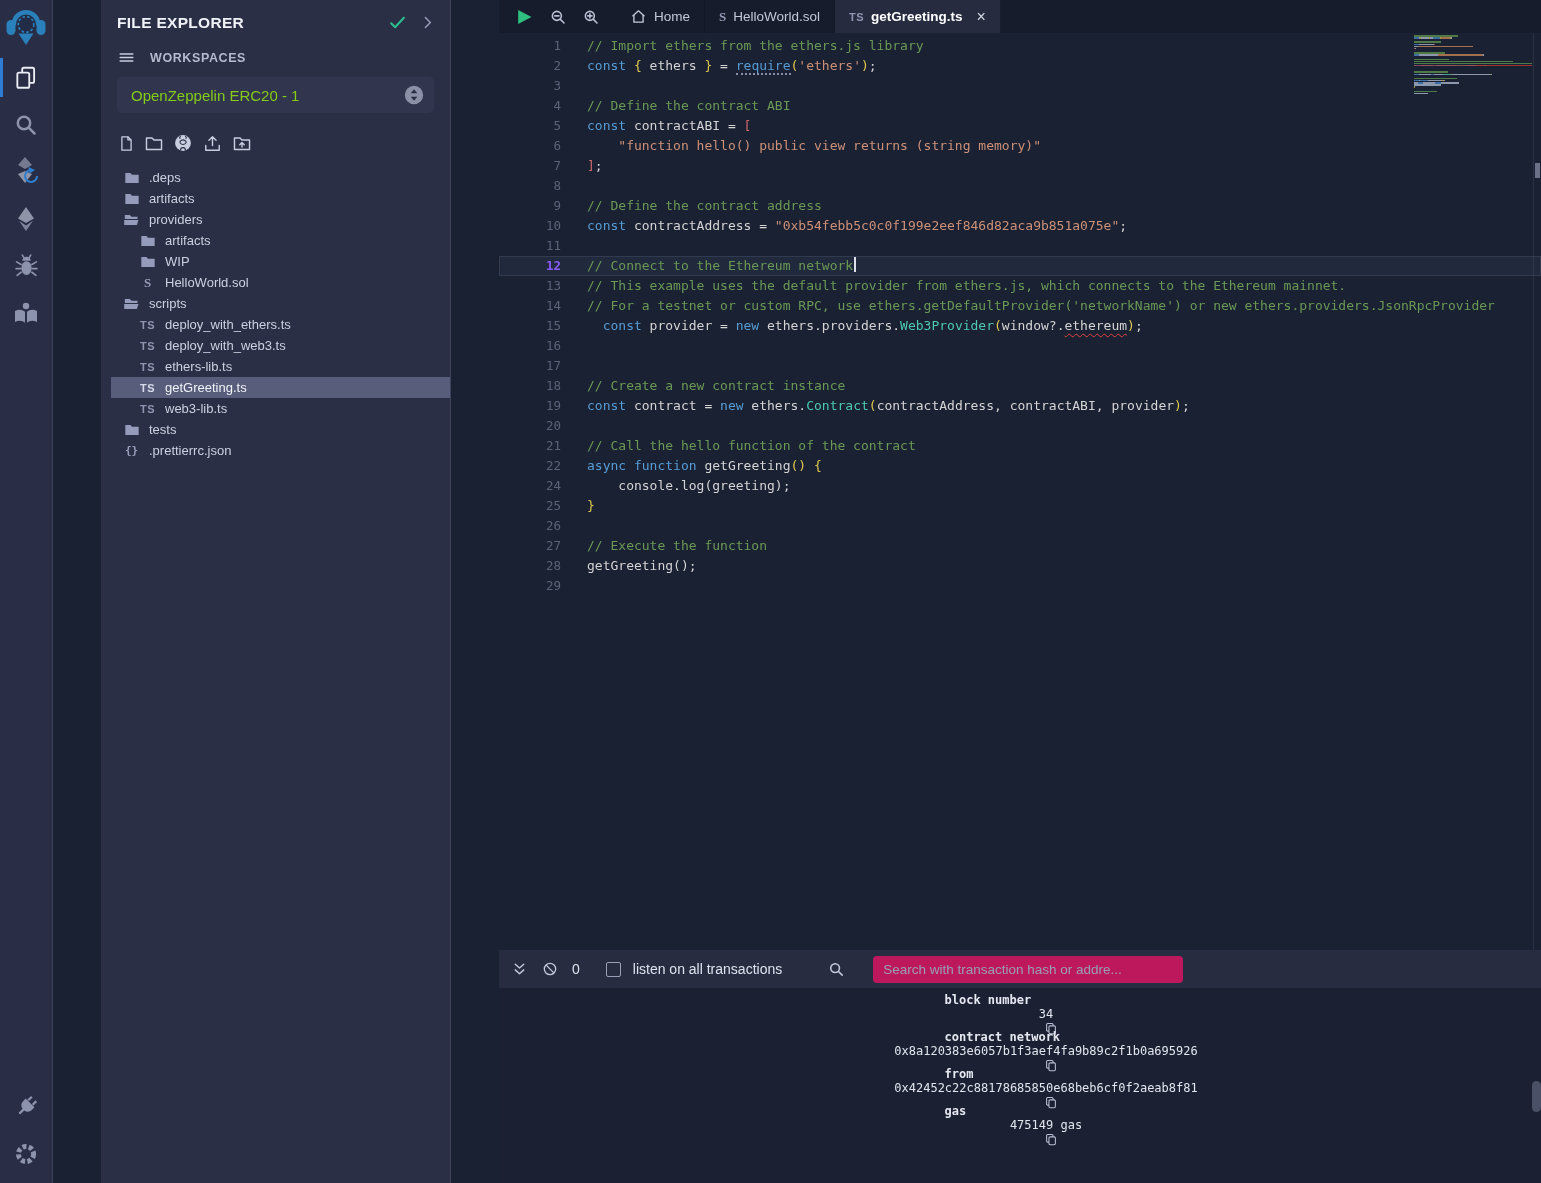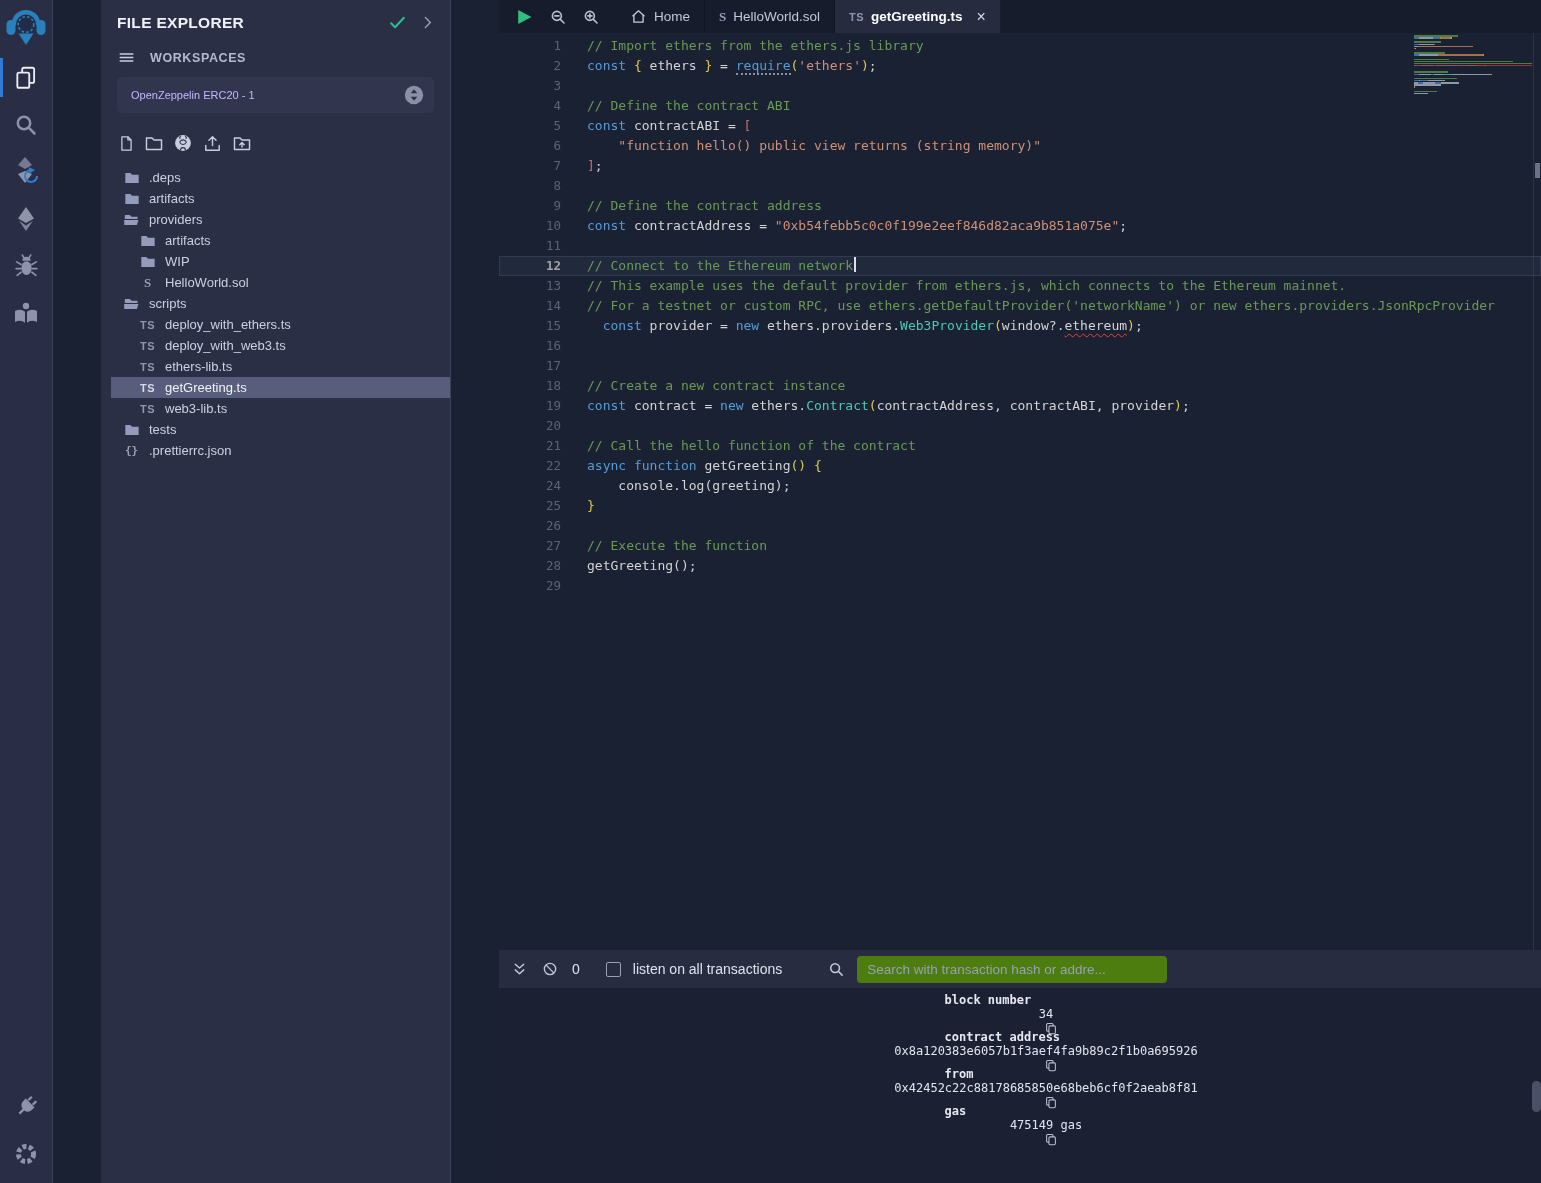--- a/index.html
+++ b/index.html
@@ -22,21 +22,21 @@
   
   .side-panel { width:350px; background:#2b2f46; border-right:1px solid #3e425a;
     flex:none; display:flex; flex-direction:column; overflow:hidden; }
   .panel-header { display:flex; align-items:center; padding:13px 14px 8px 16px; }
   .panel-title { font-size:15.5px; font-weight:700; color:#f0f2f8; letter-spacing:.3px; flex:1; }
   .panel-header .hicon { color:#9aa0b8; margin-left:12px; display:flex; cursor:pointer; }
   .workspaces-row { display:flex; align-items:center; padding:8px 16px 0 16px; color:#c9cde0; }
   .workspaces-label { font-size:12.5px; font-weight:700; letter-spacing:.6px; color:#b4bacd; margin-left:14px; }
   .workspace-select { margin:10px 16px 0 16px; height:36px; background:#31364e; border-radius:5px;
     display:flex; align-items:center; padding:0 9px 0 14px; cursor:pointer; }
-  .workspace-name { flex:1; font-size:11px; color:#c4b5fd; }
+  .workspace-name { flex:1; font-size:15px; color:#84cc16; }
   .explorer-toolbar { display:flex; align-items:center; gap:9px; margin:20px 16px 6px 17px; color:#c9cde0; }
   .explorer-toolbar .tbi { display:flex; cursor:pointer; }
   .file-tree { margin-top:8px; padding-left:10px; }
   .tree-row { height:21px; display:flex; align-items:center; font-size:13px; color:#ccd0e0; cursor:pointer; }
   .tree-row .ticon { width:17px; display:flex; justify-content:center; color:#959bbb; flex:none; }
   .tree-row .tlabel { margin-left:9px; white-space:nowrap; }
   .tree-row.d1 { padding-left:8px; }
   .tree-row.d0 { padding-left:0; }
   .tree-row.selected { background:#575d7a; color:#f2f3f8; }
   .tree-row.selected .ticon, .tree-row.selected .ts-badge, .tree-row.selected .sol-glyph { color:#d7daea; }
@@ -57,21 +57,21 @@
   .tab .tabicon { display:flex; color:#c3c8da; }
   .tab.active { background:#262b3f; color:#ffffff; font-weight:700; }
   .tab .close { font-size:16px; color:#d6d9e6; margin-left:7px; font-weight:400; cursor:pointer; }
 
   .editor { flex:1; position:relative; background:#1a2132; overflow:hidden;
     font-family:"DejaVu Sans Mono", monospace; font-size:13px; padding-top:3px; }
   .code-line { display:flex; height:20px; line-height:20px; white-space:pre; }
   .gutter { width:62px; text-align:right; color:#5c6378; font-size:12.5px; flex:none; }
   .lc { margin-left:26px; }
   .code-line.current { background:rgba(125,136,175,.08); box-shadow:inset 0 0 0 1px rgba(150,160,200,.14); }
-  .code-line.current .gutter { color:#a3a3a3; font-weight:700; }
+  .code-line.current .gutter { color:#8b5cf6; font-weight:700; }
   .tok-c{color:#6A9955} .tok-k{color:#569CD6} .tok-s{color:#CE9178} .tok-f{color:#D4D4D4}
   .tok-t{color:#4EC9B0} .tok-y{color:#E2C94F} .tok-r{color:#D16969}
   .tok-rq{color:#569CD6; border-bottom:2px dotted #8a90a8; }
   .tok-e{color:#D4D4D4; text-decoration:underline; text-decoration-style:wavy;
     text-decoration-color:#e0443c; text-decoration-thickness:1px; text-underline-offset:3px;}
   .cursor { display:inline-block; width:1.5px; height:15px; background:#dde1ec;
     vertical-align:-2px; margin-left:1px; }
 
   .minimap { position:absolute; top:2px; right:9px; width:118px; cursor:pointer; }
   .mm-line { height:1.5px; margin-bottom:.65px; font-size:0; white-space:nowrap; }
@@ -92,21 +92,21 @@
     font-family:"DejaVu Sans Mono", monospace; }
   .terminal-header { height:38px; background:#272c41; display:flex; align-items:center;
     padding:0 12px; font-family:"Liberation Sans", sans-serif; }
   .th-icon { display:flex; color:#c3c8da; cursor:pointer; }
   .th-ban { margin-left:14px; }
   .th-count { margin-left:14px; font-size:14px; color:#dfe2ee; }
   .checkbox { width:15px; height:15px; border:1.5px solid #9aa0b8; border-radius:2px;
     margin-left:26px; cursor:pointer; flex:none; }
   .listen-label { margin-left:12px; font-size:14px; color:#dfe2ee; }
   .th-search { margin-left:46px; }
-  .term-search-input { margin-left:12px; width:310px; height:27px; background:#4d7c0f;
+  .term-search-input { margin-left:28px; width:310px; height:27px; background:#be185d;
     border:none; border-radius:4px; color:#d5d9e6; padding:0 10px; font-size:13.5px;
     font-family:"Liberation Sans", sans-serif; outline:none; }
   .term-search-input::placeholder { color:#98a0b6; }
   .terminal-body { padding-top:5px; }
   .term-row { display:flex; align-items:center; height:37px; padding-left:52px;flex-direction:column; }
   .term-label { width:203px; font-size:12px; font-weight:700; color:#e6e8f1; flex:none; }
   .term-value { font-size:12px; color:#e2e5ee; }
   .copy-icon { display:flex; color:#b9bfd2; margin-left:10px; cursor:pointer; }
   .term-scroll-thumb { position:absolute; right:0; top:131px; width:9px; height:31px;
     background:#4a5066; border-radius:5px; cursor:pointer; }
@@ -538,21 +538,21 @@
               <span class="term-label">block number</span>
               <span class="term-value">34</span>
               <span class="copy-icon">
                 <svg width="14" height="15" viewBox="0 0 24 24" fill="none" stroke="currentColor" stroke-width="1.8">
                   <rect x="8.5" y="7.5" width="11" height="13.5" rx="2"></rect>
                   <path d="M15.5 7.5 V5.2 A1.7 1.7 0 0 0 13.8 3.5 H6.2 A1.7 1.7 0 0 0 4.5 5.2 v9.6 A1.7 1.7 0 0 0 6.2 16.5 H8.5"></path>
                 </svg>
               </span>
             </div>
             <div class="term-row">
-              <span class="term-label">contract address</span>
+              <span class="term-label">contract network</span>
               <span class="term-value">0x8a120383e6057b1f3aef4fa9b89c2f1b0a695926</span>
               <span class="copy-icon">
                 <svg width="14" height="15" viewBox="0 0 24 24" fill="none" stroke="currentColor" stroke-width="1.8">
                   <rect x="8.5" y="7.5" width="11" height="13.5" rx="2"></rect>
                   <path d="M15.5 7.5 V5.2 A1.7 1.7 0 0 0 13.8 3.5 H6.2 A1.7 1.7 0 0 0 4.5 5.2 v9.6 A1.7 1.7 0 0 0 6.2 16.5 H8.5"></path>
                 </svg>
               </span>
             </div>
             <div class="term-row">
               <span class="term-label">from</span>

